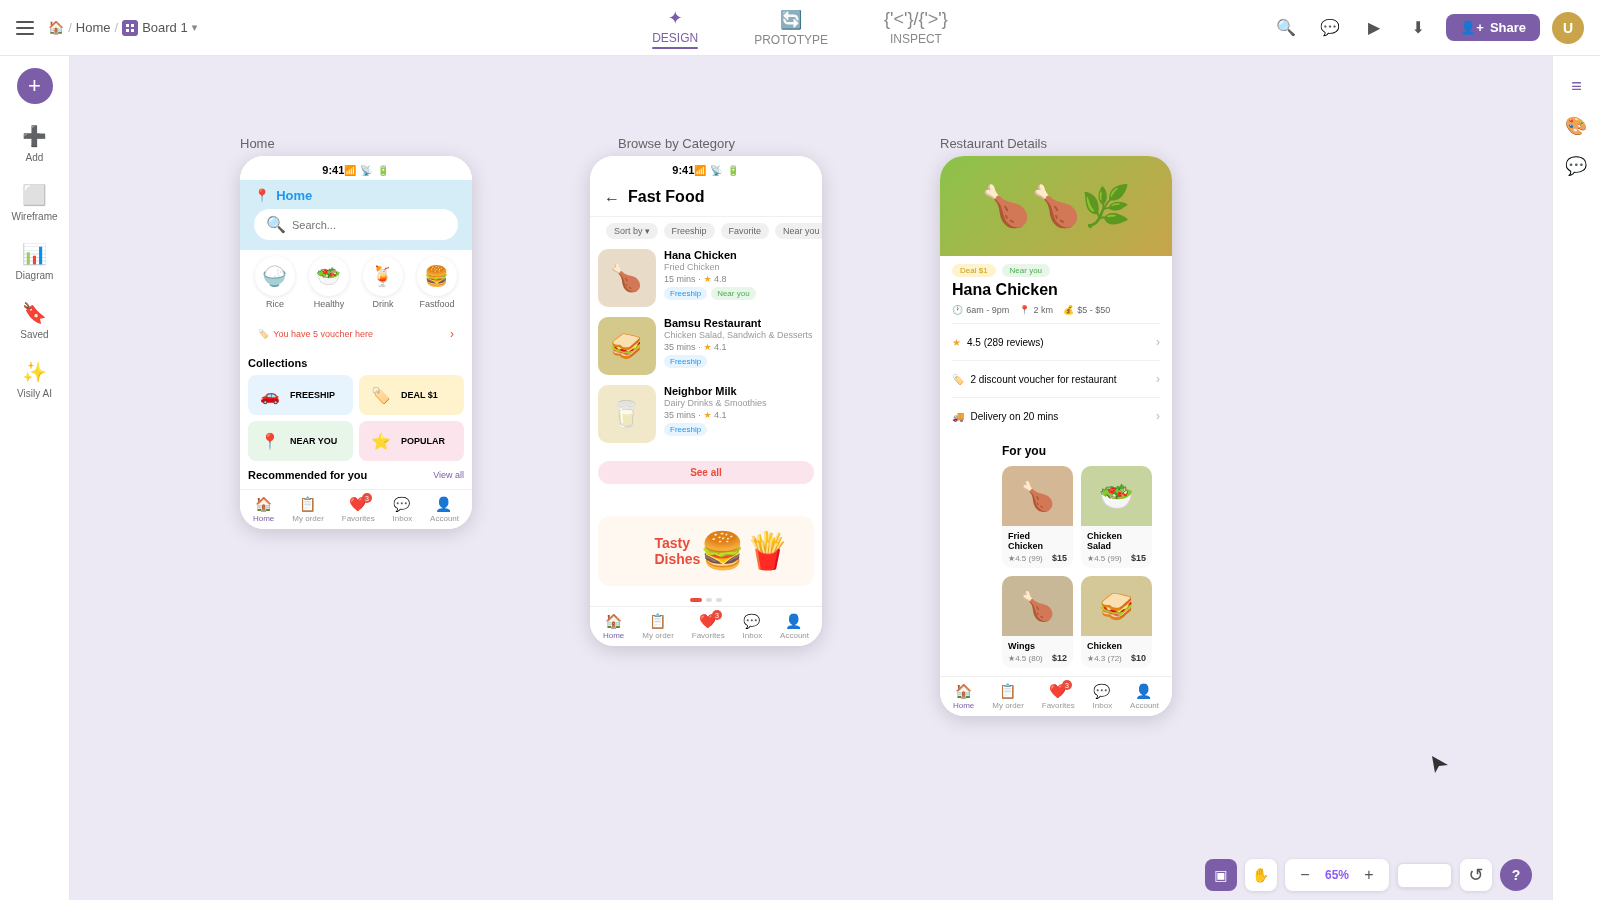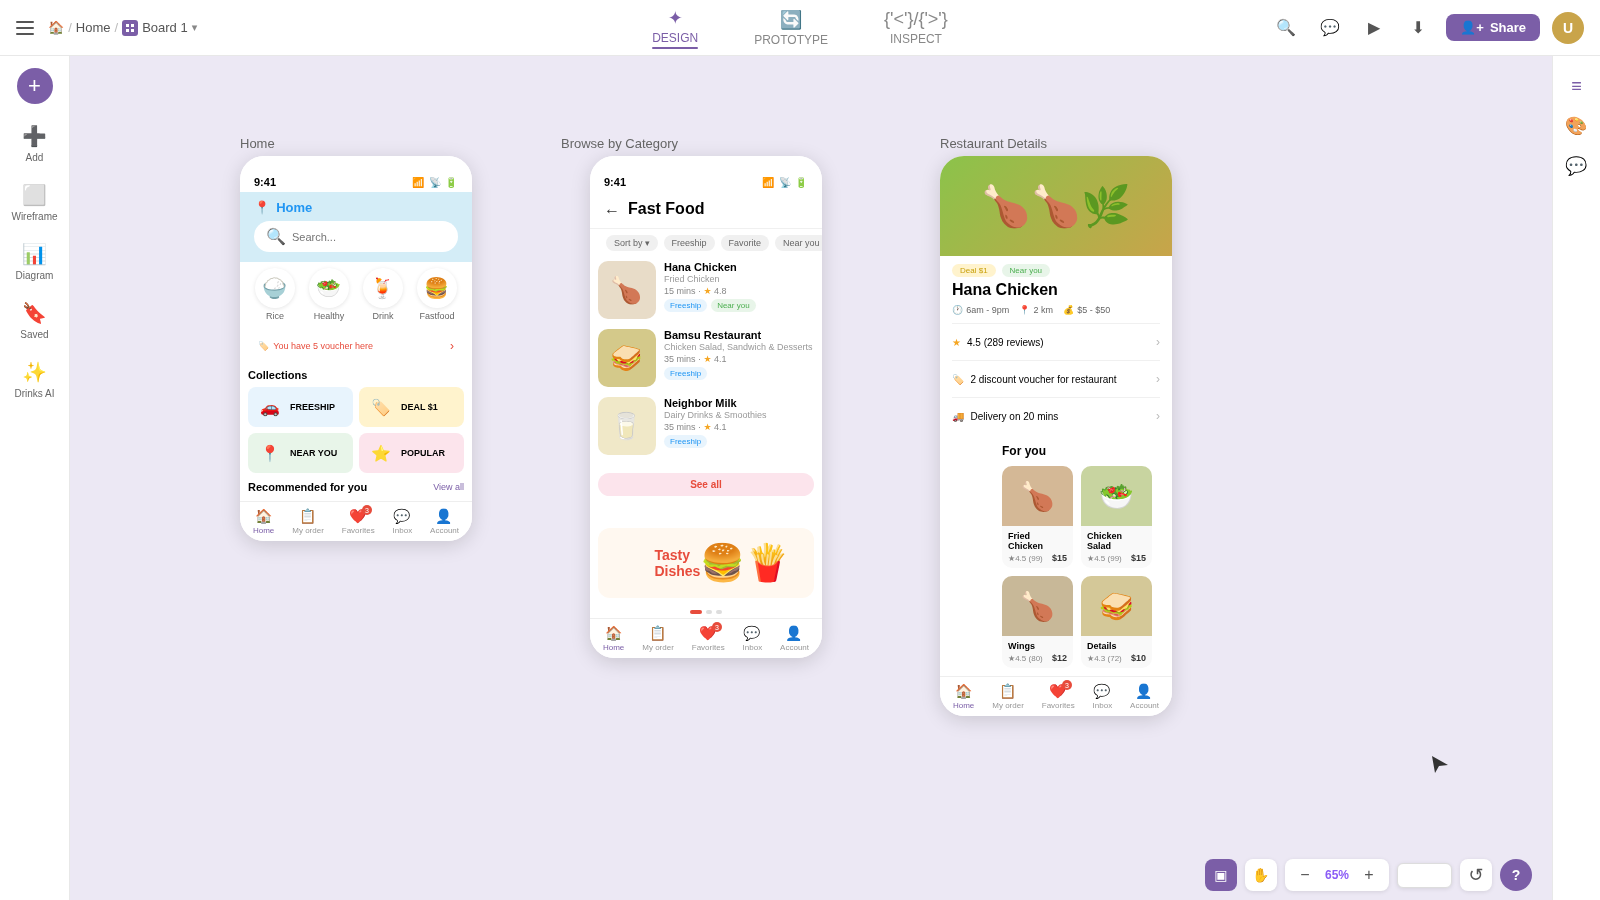--- a/index.html
+++ b/index.html
@@ -60,22 +60,22 @@
     
     .section-label { position: absolute; top: 80px; font-size: 13px; color: #666; font-weight: 500; }
 
     
     .phone-frame {
       position: absolute; top: 100px;
       background: #fff; border-radius: 24px; overflow: hidden;
       box-shadow: 0 4px 20px rgba(0,0,0,0.15);
     }
     .phone-status-bar {
-      display: flex; justify-content: space-between; align-items: center;
-      padding: 20px 14px 4px; background: #fff; font-size: 11px; font-weight: 600;
+      display: flex; justify-content: center; align-items: center;
+      padding: 8px 14px 4px; background: #fff; font-size: 11px; font-weight: 600;
     }
     .status-icons { display: flex; align-items: center; gap: 4px; font-size: 10px; }
 
     
     .phone1 { left: 170px; width: 232px; }
     .p1-header { background: #d4edf7; padding: 8px 14px 10px; }
     .p1-home-label { color: #2196F3; font-size: 13px; font-weight: 600; display: flex; align-items: center; gap: 6px; }
     .p1-search { background: #fff; border-radius: 20px; padding: 6px 12px; display: flex; align-items: center; gap: 6px; margin-top: 6px; }
     .p1-search input { border: none; outline: none; font-size: 11px; color: #aaa; background: transparent; width: 100%; }
     .p1-banner { background: linear-gradient(135deg, #e8f4fd, #d0eaf9); margin: 8px; border-radius: 12px; padding: 10px 12px; display: flex; align-items: center; justify-content: space-between; position: relative; overflow: hidden; height: 80px; }
@@ -247,34 +247,34 @@
   <div class="sidebar-item">
     <span class="s-icon">📊</span>
     <span class="s-label">Diagram</span>
   </div>
   <div class="sidebar-item">
     <span class="s-icon">🔖</span>
     <span class="s-label">Saved</span>
   </div>
   <div class="sidebar-item">
     <span class="s-icon">✨</span>
-    <span class="s-label">Drinks AI</span>
+    <span class="s-label">Visily AI</span>
   </div>
 </aside>
 
 <aside class="right-sidebar">
   <div class="rs-item active">≡</div>
   <div class="rs-item">🎨</div>
   <div class="rs-item">💬</div>
 </aside>
 
 <main class="canvas">
 
   <span class="section-label" style="left:170px;">Home</span>
-  <span class="section-label" style="left:491px;">Browse by Category</span>
+  <span class="section-label" style="left:548px;">Browse by Category</span>
   <span class="section-label" style="left:870px;">Restaurant Details</span>
 
   <div class="phone-frame phone1">
     <div class="phone-status-bar">
       <span>9:41</span>
       <div class="status-icons">
         <span>📶</span>
           <span>📡</span>
           <span>🔋</span>
       </div>
@@ -543,21 +543,21 @@
             <div class="food-card-name">Wings</div>
             <div class="food-card-meta">
               <span class="food-card-rating">★4.5 (80)</span>
               <span class="food-card-price">$12</span>
             </div>
           </div>
         </div>
         <div class="food-card">
           <div class="food-card-img" style="background:#d4c898;">🥪</div>
           <div class="food-card-info">
-            <div class="food-card-name">Details</div>
+            <div class="food-card-name">Chicken</div>
             <div class="food-card-meta">
               <span class="food-card-rating">★4.3 (72)</span>
               <span class="food-card-price">$10</span>
             </div>
           </div>
         </div>
       </div>
     </div>
     <div class="phone-bottom-nav">
       <div class="bnav-item active">

